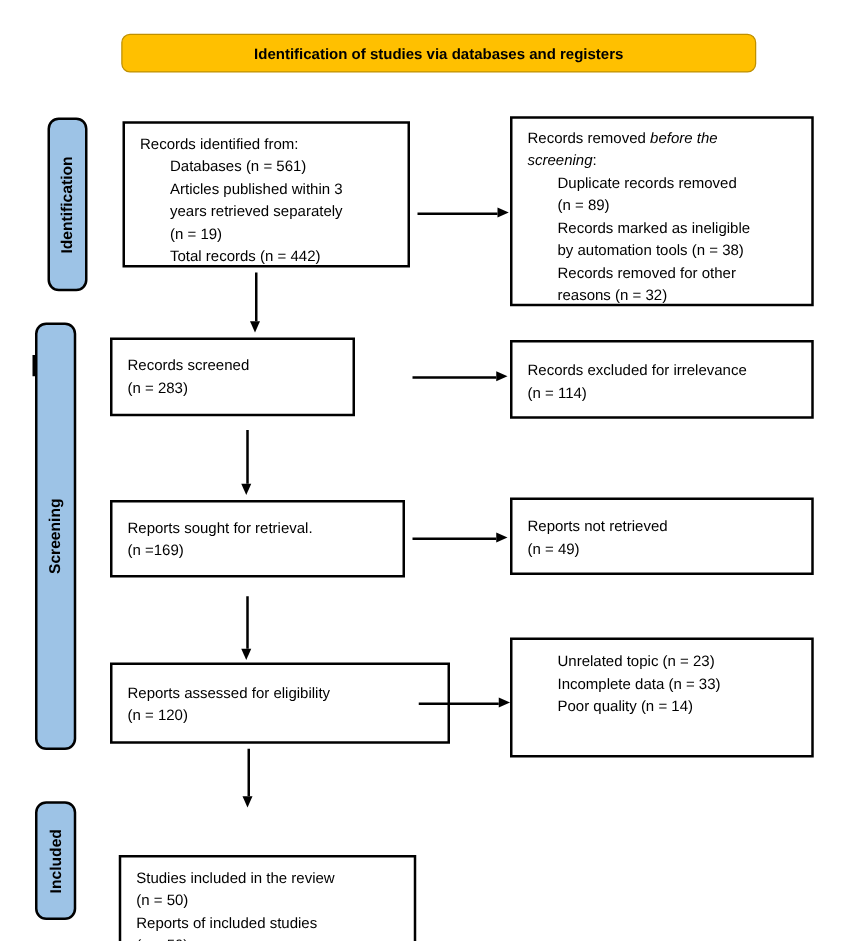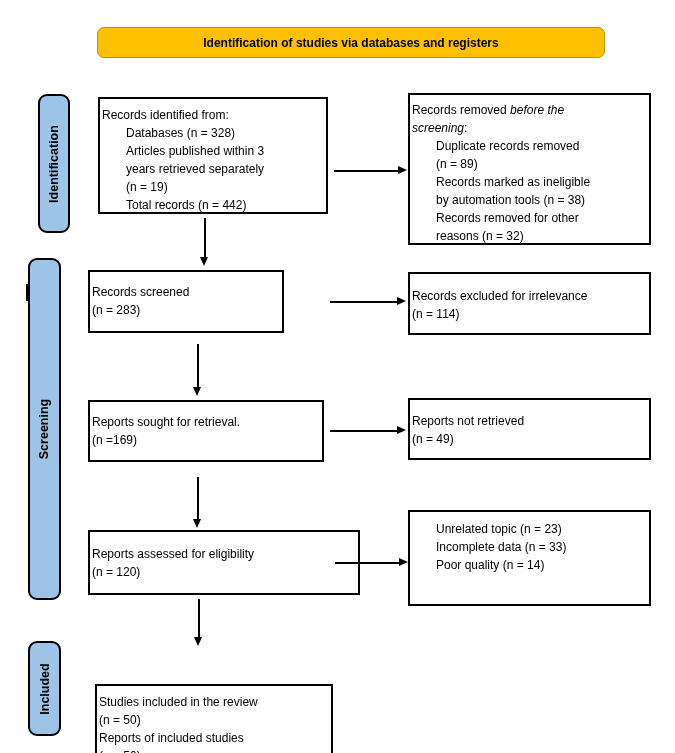--- a/index.html
+++ b/index.html
@@ -22,21 +22,21 @@
     font-weight:bold; font-size:12.5px;
   }
   .stage .vtxt { transform:rotate(-90deg); white-space:nowrap; }
   #stage-identification { left:38px; top:94px;  width:32px; height:139px; }
   #stage-screening      { left:28px; top:258px; width:33px; height:342px; }
   #stage-included       { left:28px; top:641px; width:33px; height:95px; }
 
   
   .box {
     position:absolute; background:#fff; border:2px solid #000;
-    font-size:12px; line-height:18px; padding:7px 6px 4px 2px;
+    font-size:12px; line-height:18px; padding:7px 6px 4px 12px;
   }
   .ln { white-space:nowrap; }
   .ln.ind { padding-left:24px; }
   .it { font-style:italic; }
 
   #box-records-identified { left:98px;  top:97px;  width:230px; height:117px; }
   #box-records-removed    { left:408px; top:93px;  width:243px; height:152px; padding-top:6px; }
   #box-records-screened   { left:88px;  top:270px; width:196px; height:63px;  padding-top:11px; }
   #box-records-excluded   { left:408px; top:272px; width:243px; height:63px;  padding-top:13px; }
   #box-reports-sought     { left:88px;  top:400px; width:236px; height:62px;  padding-top:11px; }
@@ -85,21 +85,21 @@
     <span class="vtxt">Screening</span>
   </div>
   <div class="stage" id="stage-included">
     <span class="vtxt">Included</span>
   </div>
 
   <div class="stray"></div>
 
   <div class="box" id="box-records-identified">
     <div class="ln">Records identified from:</div>
-    <div class="ln ind">Databases (n = 328)</div>
+    <div class="ln ind">Databases (n = 561)</div>
     <div class="ln ind">Articles published within 3</div>
     <div class="ln ind">years retrieved separately</div>
     <div class="ln ind">(n = 19)</div>
     <div class="ln ind">Total records (n = 442)</div>
   </div>
 
   <div class="box" id="box-records-removed">
     <div class="ln"><span>Records removed </span><span class="it">before the</span></div>
     <div class="ln"><span class="it">screening</span><span>:</span></div>
     <div class="ln ind">Duplicate records removed</div>

